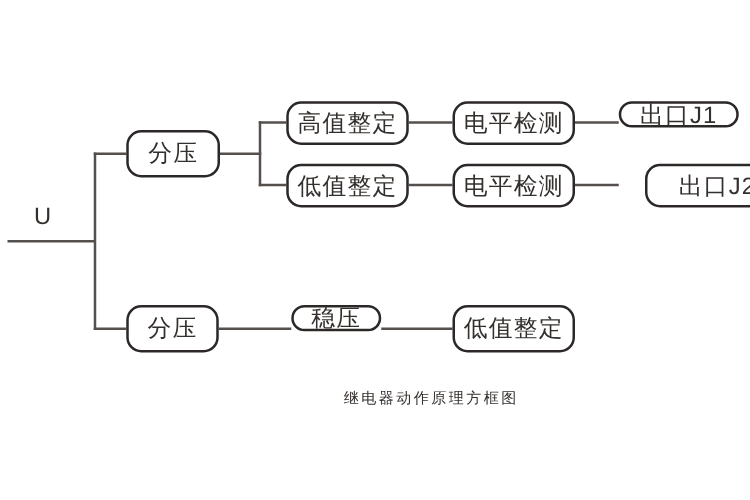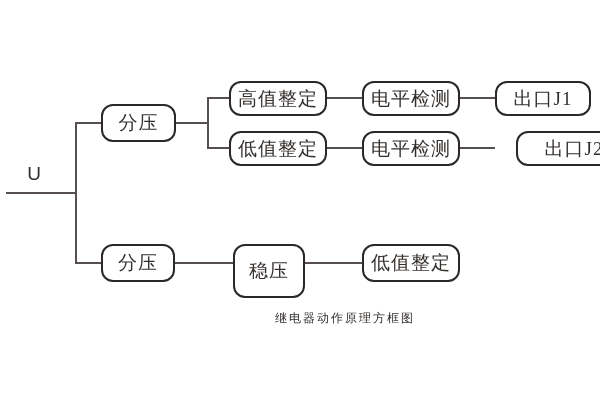--- a/index.html
+++ b/index.html
@@ -27,21 +27,20 @@
     border-radius:12px;
     background:var(--bg-color);
     color:var(--text-color);
     display:flex;
     align-items:center;
     justify-content:center;
     font-size:19px;
     letter-spacing:1px;
     white-space:nowrap;
     z-index:2;
-    font-family:Liberation Serif, serif;
   }
   .hline,.vline{
     position:absolute;
     background:var(--line-color);
     z-index:1;
   }
   .hline{height:2px;}
   .vline{width:2px;}
   .free-label{
     position:absolute;
@@ -59,24 +58,24 @@
     text-align:center;
     font-size:12px;
     letter-spacing:2px;
   }
   
   #node-divider-1 {left:101px;top:104px;width:75px;height:38px;}
   #node-high-set  {left:229px;top:81px; width:98px;height:35px;}
   #node-low-set   {left:229px;top:131px;width:98px;height:35px;}
   #node-level-1   {left:362px;top:81px; width:98px;height:35px;}
   #node-level-2   {left:362px;top:131px;width:98px;height:35px;}
-  #node-out-j1    {left:495px;top:81px; width:96px;height:35px;}
+  #node-out-j1    {left:495px;top:81px; width:96px;height:21px;}
   #node-out-j2    {left:495px;top:131px;width:116px;height:35px;margin-left:21px;}
   #node-divider-2 {left:101px;top:244px;width:74px;height:38px;}
-  #node-regulator {left:233px;top:244px;width:72px;height:54px;}
+  #node-regulator {left:233px;top:244px;width:72px;height:21px;}
   #node-power     {left:362px;top:244px;width:98px;height:38px;}
   
   #line-u-input        {left:6px;  top:192px;width:70px;}
   #line-trunk          {left:75px; top:122px;height:142px;}
   #line-into-divider-1 {left:75px; top:122px;width:26px;}
   #line-divider1-split {left:176px;top:122px;width:33px;}
   #line-split-vert     {left:207px;top:97px;height:52px;}
   #line-into-high      {left:207px;top:97px; width:22px;}
   #line-into-low       {left:207px;top:147px;width:22px;}
   #line-high-level1    {left:327px;top:97px; width:35px;}

